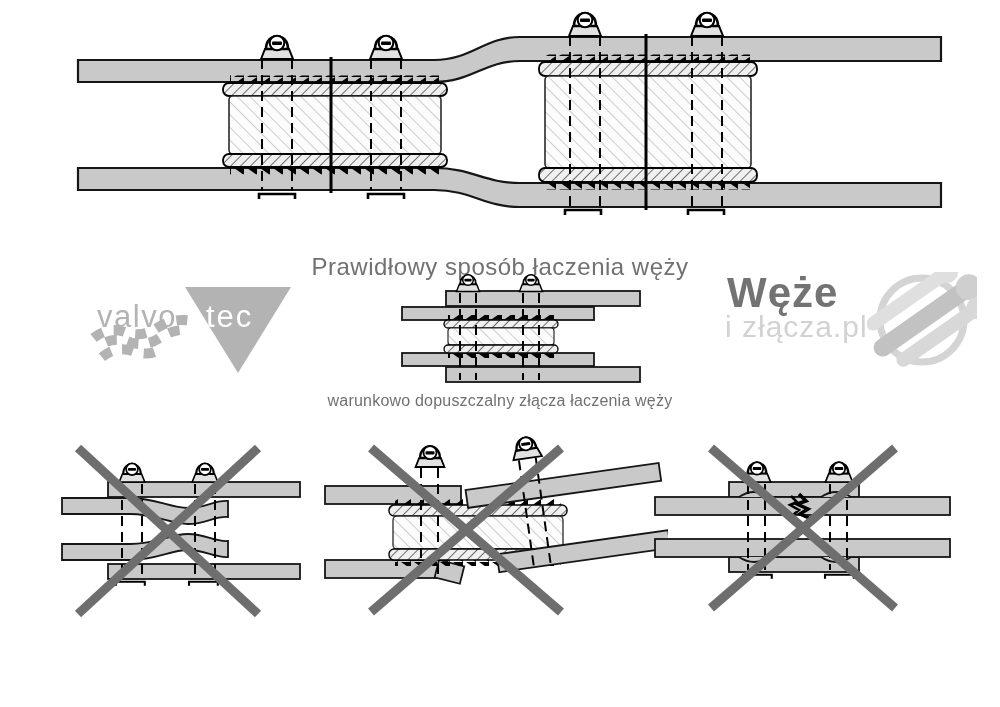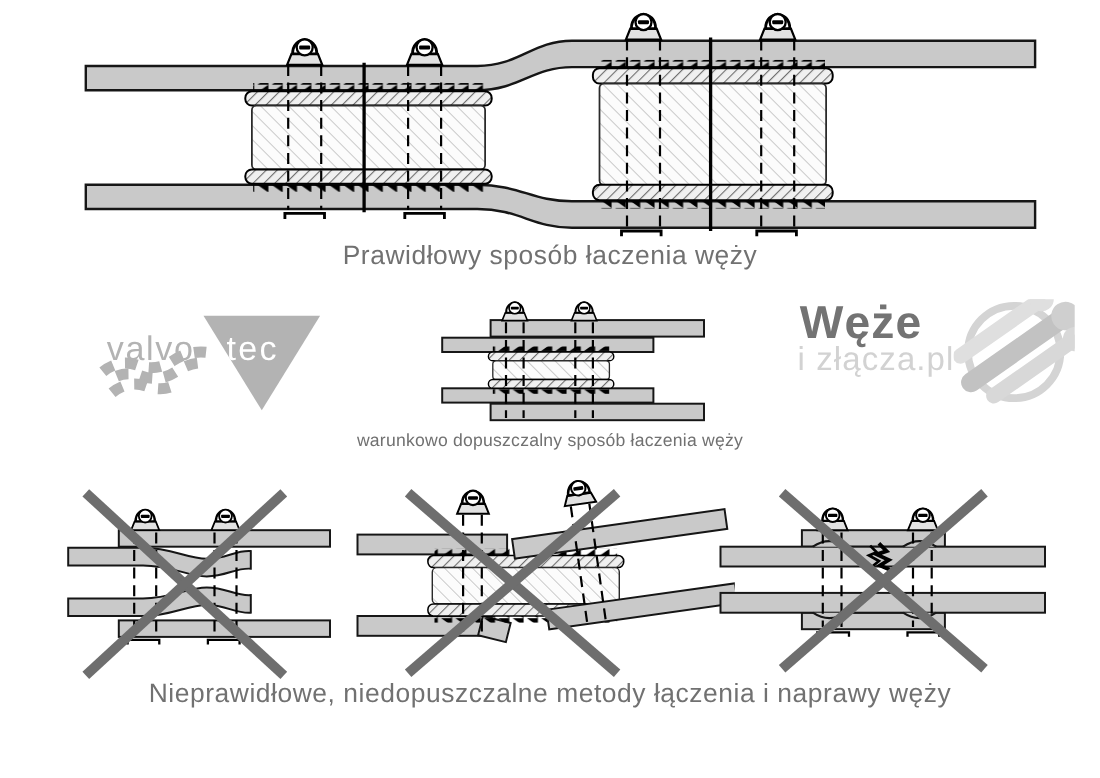--- a/index.html
+++ b/index.html
@@ -1,20 +1,20 @@
 <!DOCTYPE html>
 <html><head>
 <meta charset="utf-8">
 <style>
   html,body{margin:0;padding:0;background:#ffffff;}
   .page{position:relative;width:1000px;height:707px;background:#ffffff;overflow:hidden;
         font-family:"Liberation Sans","DejaVu Sans",sans-serif;}
   .abs{position:absolute;}
   .caption{position:absolute;left:0;width:1000px;text-align:center;color:#717171;}
-  .caption-large{font-size:24px;letter-spacing:0.5px;}
+  .caption-large{font-size:24px;letter-spacing:0.5px;margin-top:34px;}
   .caption-small{font-size:16px;letter-spacing:0.2px;}
   svg{display:block;}
   .hose{fill:#c9c9c9;stroke:#161616;stroke-width:2.2;}
   .hose-thin{fill:#c9c9c9;stroke:#161616;stroke-width:1.8;}
   .clampdash{stroke:#000;stroke-width:2;stroke-dasharray:10 6;fill:none;}
   .jointline{stroke:#000;stroke-width:3;}
   .cross{stroke:#6e6e6e;stroke-width:9;stroke-linecap:butt;}
   .wlogo-line1{position:absolute;left:12px;top:0px;font-size:42px;font-weight:bold;
                color:#737373;letter-spacing:1px;line-height:1;}
   .wlogo-line2{position:absolute;left:10px;top:40px;font-size:30px;color:#d2d2d2;
@@ -144,21 +144,21 @@
         <rect x="6" y="16" width="100" height="14" rx="7" fill="#dfdfdf"></rect>
         <rect x="-2" y="39" width="118" height="18" rx="9" fill="#c2c2c2"></rect>
         <rect x="10" y="63" width="100" height="14" rx="7" fill="#d8d8d8"></rect>
         <circle cx="103" cy="23" r="11" fill="#dfdfdf"></circle>
         <circle cx="112" cy="48" r="13" fill="#cfcfcf"></circle>
         <circle cx="107" cy="70" r="11" fill="#d8d8d8"></circle>
       </g>
     </svg>
   </div>
 
-  <div class="caption caption-small abs" style="top:392px">warunkowo dopuszczalny sposób łaczenia węży</div>
+  <div class="caption caption-small abs" style="top:392px">warunkowo dopuszczalny złącza łaczenia węży</div>
 
   <svg class="abs" style="left:38px;top:438px" width="265" height="182" viewBox="0 0 265 182">
     <g>
       <rect class="hose-thin" x="70" y="44" width="192" height="15"></rect>
       <path class="hose-thin" d="M24,60 H92 C118,60 132,70 150,70 C168,70 176,62 190,63 L190,79 C176,78 168,86 150,86 C132,86 118,76 92,76 H24 Z"></path>
       <path class="hose-thin" d="M24,122 H92 C118,122 132,112 150,112 C168,112 176,120 190,119 L190,103 C176,104 168,96 150,96 C132,96 118,106 92,106 H24 Z"></path>
       <rect class="hose-thin" x="70" y="126" width="192" height="15"></rect>
     </g>
     <g>
       <line class="clampdash" x1="84" y1="46" x2="84" y2="139"></line>
@@ -241,15 +241,14 @@
     <g>
       <use href="#bracketSym" transform="translate(90,138) scale(0.8)"></use>
       <use href="#bracketSym" transform="translate(172,138) scale(0.8)"></use>
     </g>
     <g>
       <line class="cross" x1="58" y1="12" x2="242" y2="172"></line>
       <line class="cross" x1="242" y1="12" x2="58" y2="172"></line>
     </g>
   </svg>
 
-  <div class="caption caption-large abs" style="top:617px">Nieprawidłowe, niedopuszczalne metody łączenia i naprawy węży</div>
 
 </div>
 
 </body></html>

